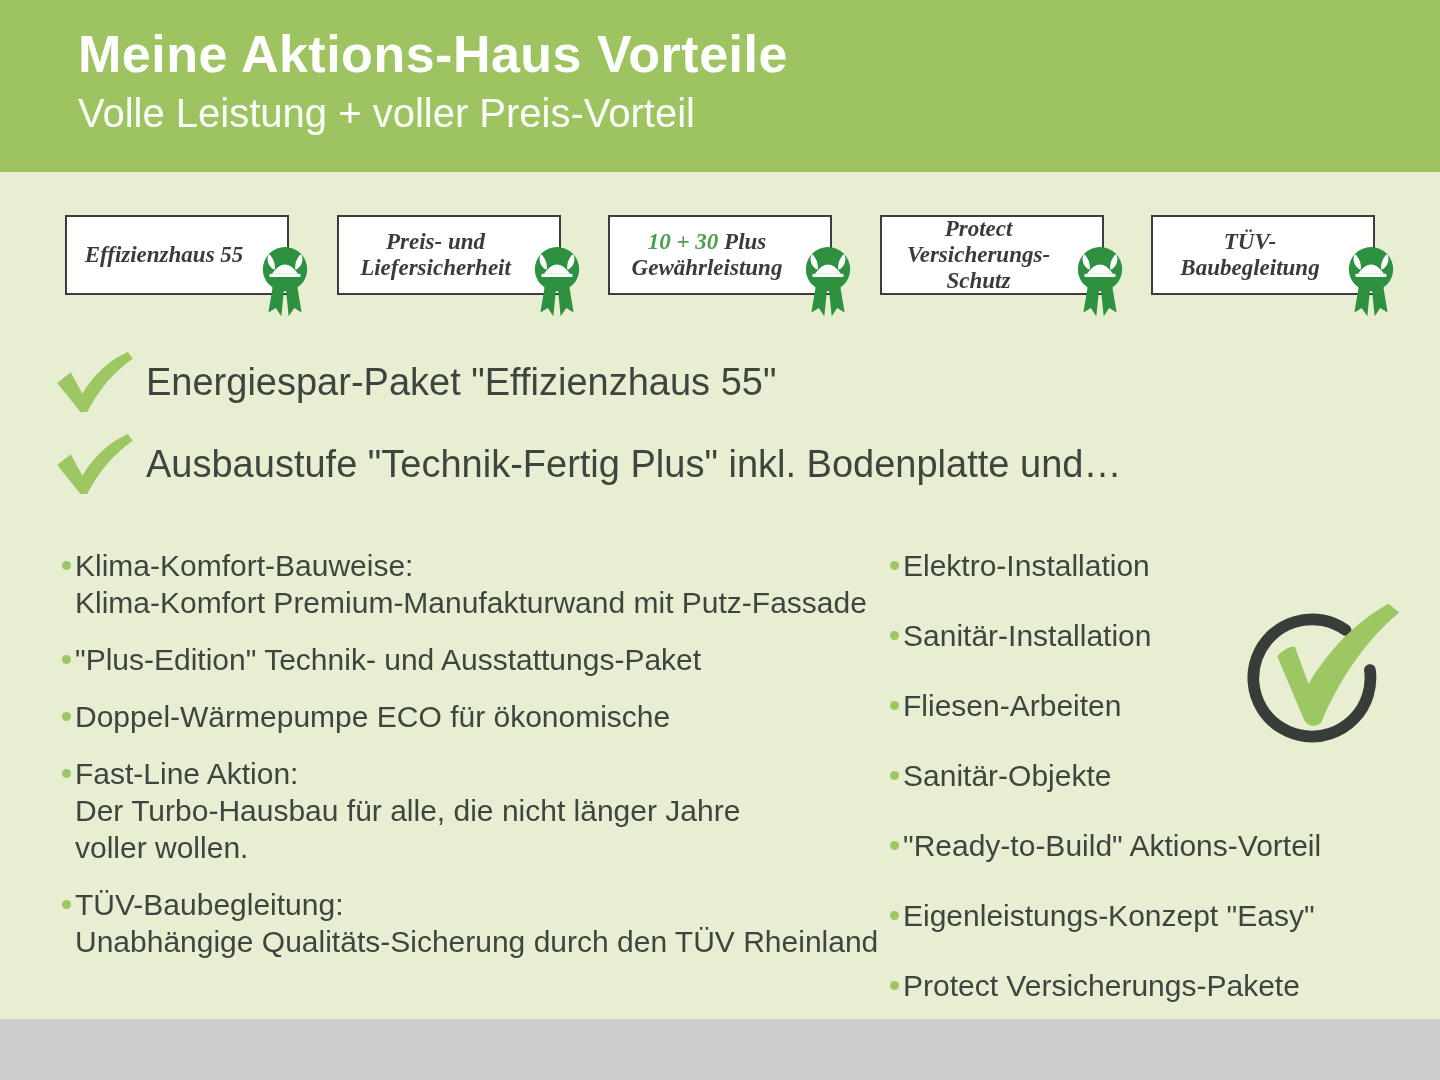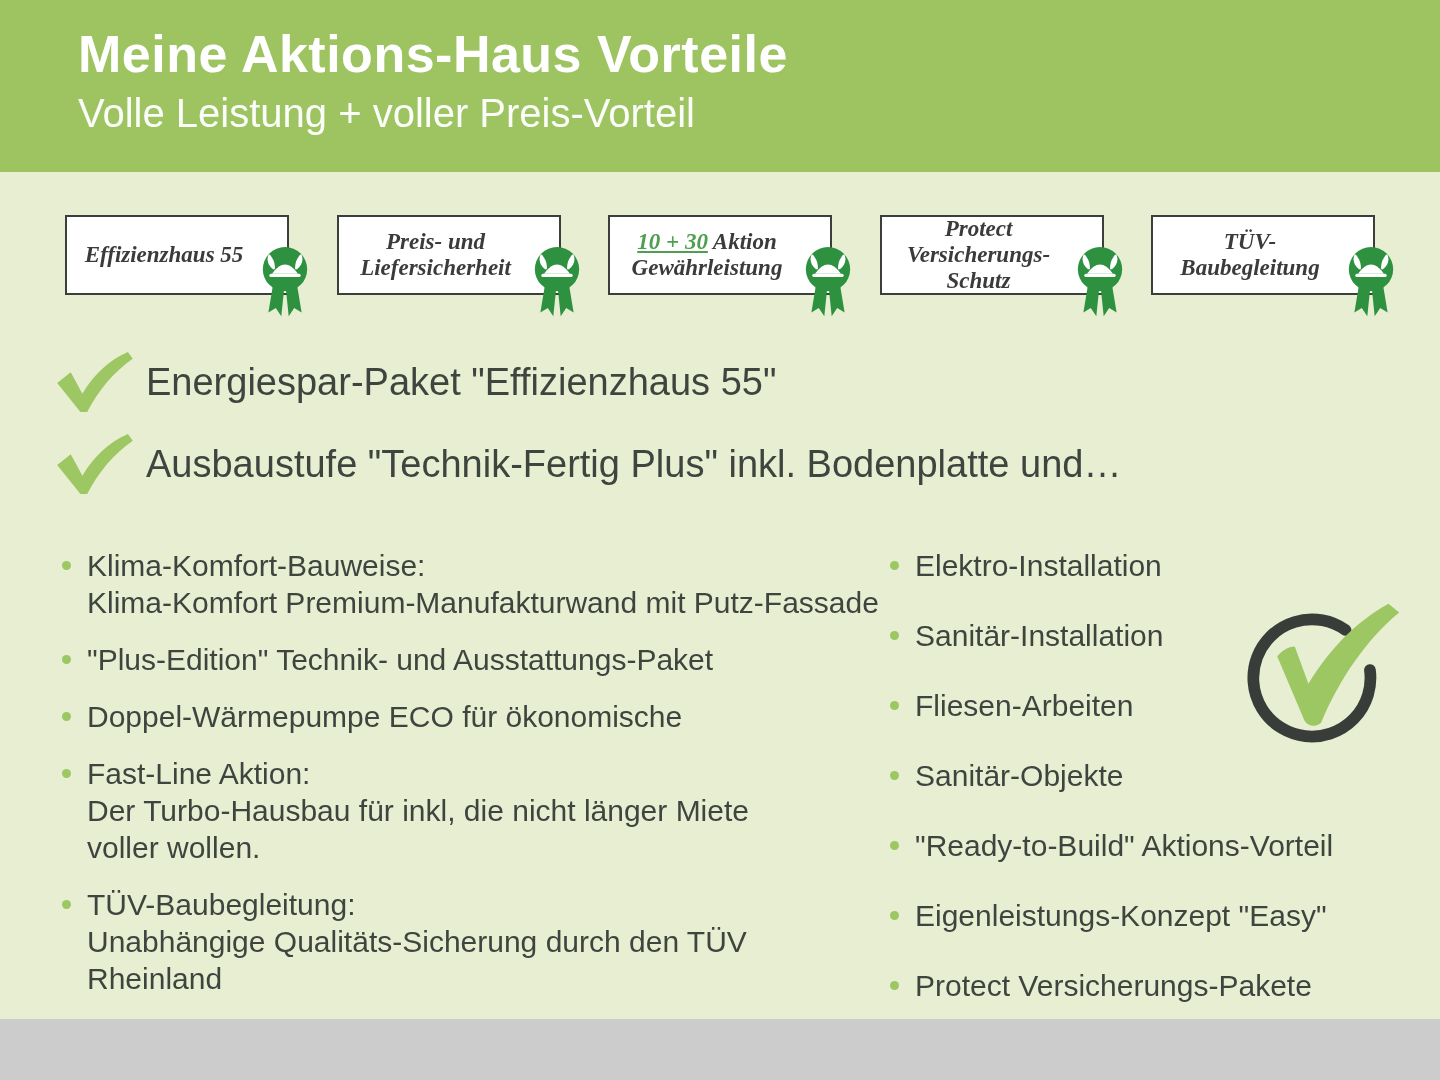--- a/index.html
+++ b/index.html
@@ -45,41 +45,41 @@
     border:2px solid var(--badge_border);
     display:flex;align-items:center;justify-content:center;
     text-align:center;
   }
   .badge-label{
     font-family:"Liberation Serif", serif;
     font-style:italic;font-weight:700;
     font-size:23px;line-height:1.12;color:var(--badge_text);
     padding:0 34px 0 8px;
   }
-  .badge-label .hl{color:var(--badge_highlight);text-decoration:underline;}
+  .badge-label .hl{color:var(--badge_highlight);}
   .ribbon{
     position:absolute;right:-22px;top:28px;width:48px;height:76px;
   }
   
   .highlights{margin:56px 0 0 54px;}
   .highlight-row{
     display:flex;align-items:center;gap:12px;margin-bottom:18px;height:64px;
   }
   .check-icon{width:80px;height:62px;flex-shrink:0;}
   .highlight-text{font-size:38px;line-height:1.15;}
   
   .columns{
     display:flex;position:relative;
     margin:50px 30px 0 62px;
   }
   .col{list-style:none;}
   .col-left{width:828px;}
   .col-right{flex:1;text-align:center;}
   .item{
-    display:flex;gap:16px;
+    display:flex;gap:4px;
     font-size:30px;line-height:37px;
     margin-bottom:20px;
   }
   .col-right .item{margin-bottom:33px;}
   .bullet{
     width:9px;height:9px;border-radius:50%;
     background:var(--accent_green);
     margin-top:14px;flex-shrink:0;
   }
   .big-check{
@@ -129,21 +129,21 @@
         <div>Preis- und</div>
         <div>Liefersicherheit</div>
       </div>
       <svg class="ribbon" viewBox="0 0 52 80">
           <use href="#def-ribbon"></use>
         </svg>
     </div>
 
     <div class="badge">
       <div class="badge-label">
-        <div><span class="hl">10 + 30</span><span> Aktion</span></div>
+        <div><span class="hl">10 + 30</span><span> Plus</span></div>
         <div>Gewährleistung</div>
       </div>
       <svg class="ribbon" viewBox="0 0 52 80">
           <use href="#def-ribbon"></use>
         </svg>
     </div>
 
     <div class="badge">
       <div class="badge-label">
         <div>Protect</div>
@@ -200,21 +200,21 @@
       <li class="item">
         <span class="bullet"></span>
         <div>
           <div>Doppel-Wärmepumpe ECO für ökonomische</div>
         </div>
       </li>
       <li class="item">
         <span class="bullet"></span>
         <div>
           <div>Fast-Line Aktion:</div>
-          <div>Der Turbo-Hausbau für inkl, die nicht länger Miete</div>
+          <div>Der Turbo-Hausbau für alle, die nicht länger Jahre</div>
           <div>voller wollen.</div>
         </div>
       </li>
       <li class="item">
         <span class="bullet"></span>
         <div>
           <div>TÜV-Baubegleitung:</div>
           <div>Unabhängige Qualitäts-Sicherung durch den TÜV Rheinland</div>
         </div>
       </li>

